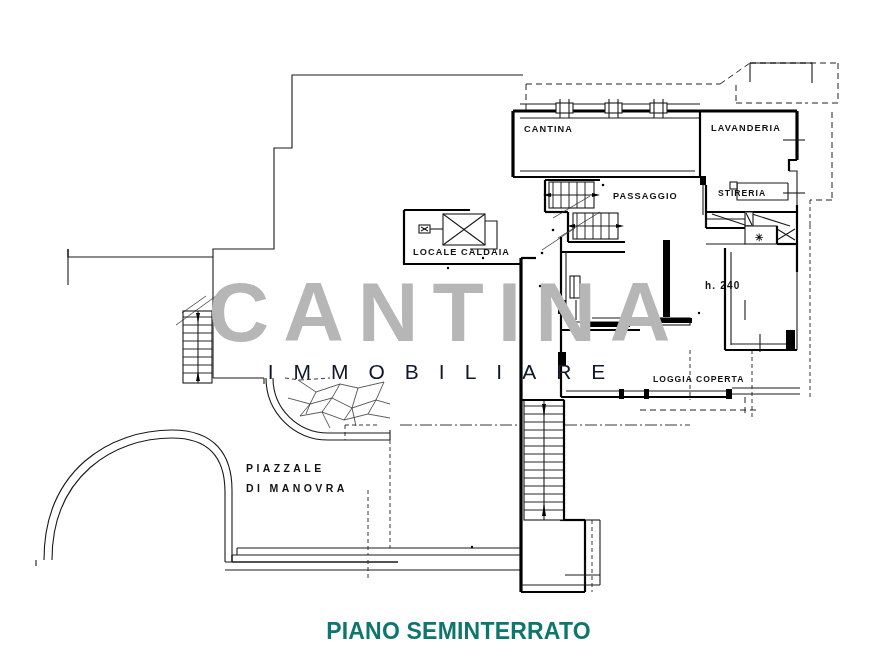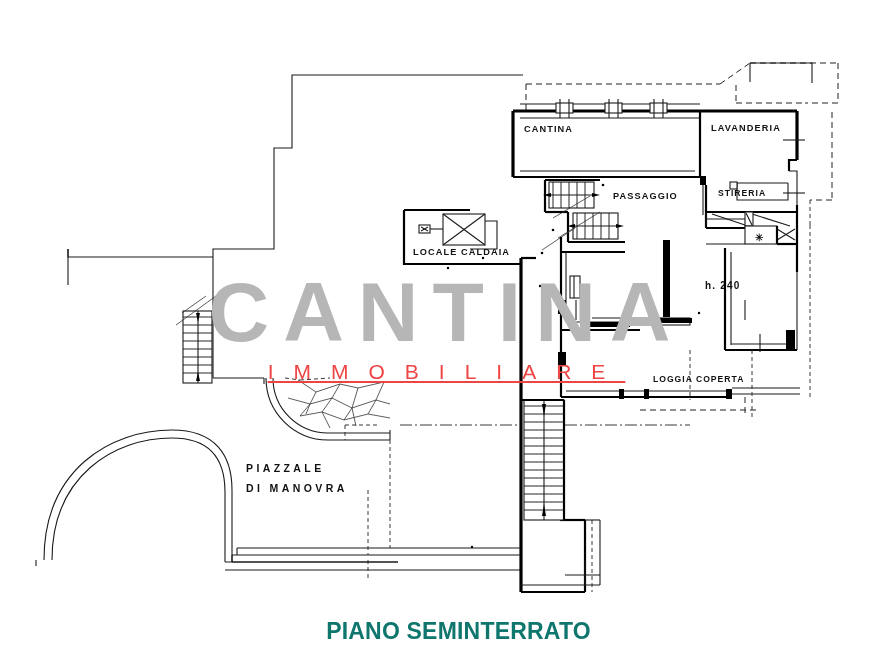--- a/index.html
+++ b/index.html
@@ -52,24 +52,23 @@
   .wm-sub {
     position: absolute;
     left: 0;
     top: 361px;
     width: 893px;
     text-align: center;
     font-family: "Liberation Sans", sans-serif;
     font-size: 21px;
     font-weight: normal;
     letter-spacing: 20px;
-    color: #ef4444;
+    color: #0f172a;
     line-height: 1;
     user-select: none;
-    text-decoration: underline;
   }
   .caption {
     position: absolute;
     left: 12px;
     top: 618px;
     width: 893px;
     text-align: center;
     font-family: "Liberation Sans", sans-serif;
     font-size: 23px;
     font-weight: bold;

